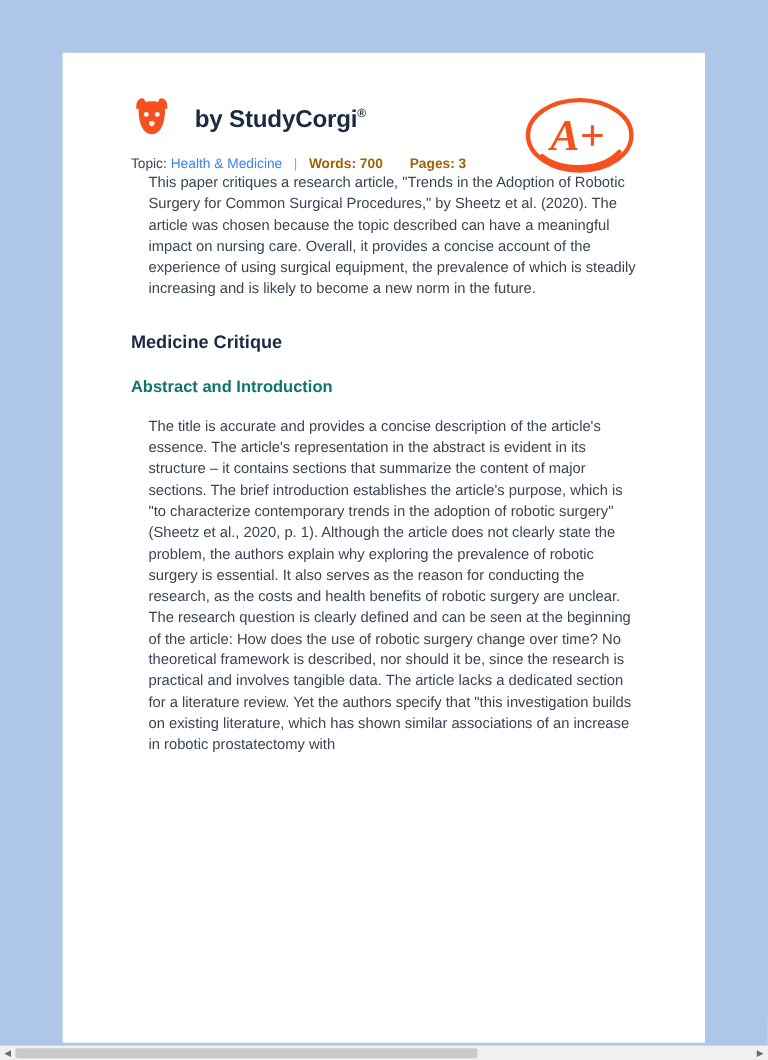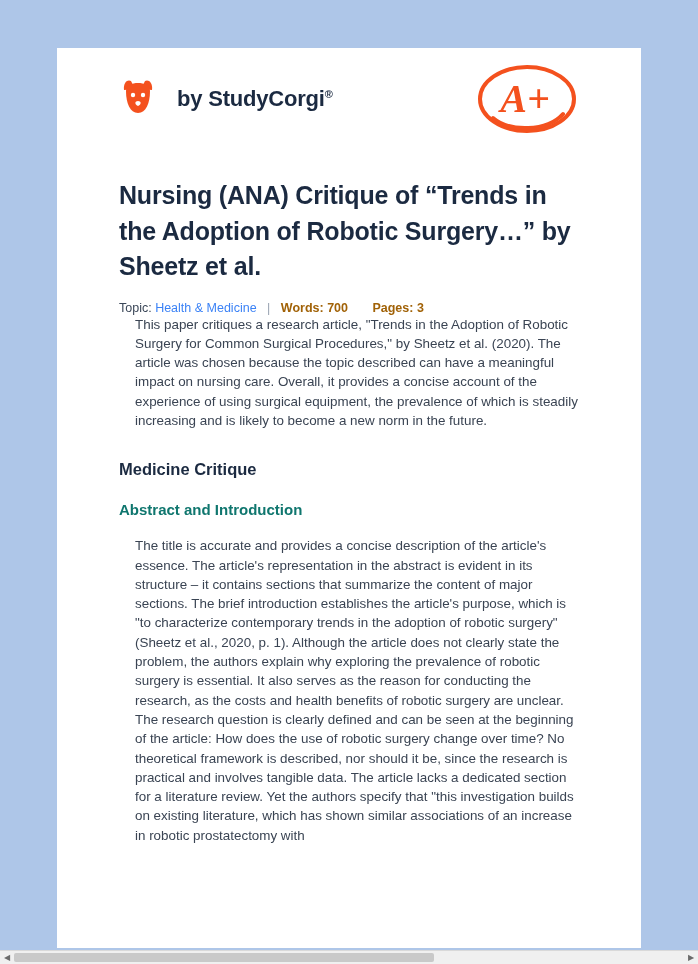--- a/index.html
+++ b/index.html
@@ -22,23 +22,23 @@
     height: 900px;
     background: #ffffff;
     overflow: hidden;
   }
   .inner {
     padding: 0 62px;
   }
   
   .header {
     display: flex;
-    align-items: center;
+    align-items: flex-start;
     justify-content: space-between;
-    padding-top: 23px;
+    padding-top: 38px;
     height: 78px;
     box-sizing: border-box;
   }
   .brand {
     display: flex;
     align-items: center;
     gap: 14px;
   }
   .logo-mark {
     width: 44px;
@@ -177,21 +177,20 @@
       </div>
       <div class="grade">
         <svg width="104" height="74" viewBox="0 0 104 74" xmlns="http://www.w3.org/2000/svg">
           <ellipse cx="52" cy="37" rx="47" ry="32" fill="none" stroke="#f4511e" stroke-width="4"></ellipse>
           <text x="50" y="50" font-family="Liberation Serif, serif" font-size="40" font-style="italic" font-weight="bold" fill="#f4511e" text-anchor="middle">A+</text>
           <path d="M18 56 C34 70, 72 70, 88 52" fill="none" stroke="#f4511e" stroke-width="4" stroke-linecap="round"></path>
         </svg>
       </div>
     </div>
 
-    <h1 class="doc-title">Nursing (ANA) Critique of “Trends in the Adoption of Robotic Surgery…” by Sheetz et al.</h1>
 
     <div class="meta">
       <span class="label">Topic:</span>
       <span class="val">Health &amp; Medicine</span>
       <span class="sep">|</span>
       <span class="pair">Words:</span>
       <span class="pair">700</span>
       <span class="sep">&nbsp;</span>
       <span class="pair">Pages:</span>
       <span class="pair">3</span>

